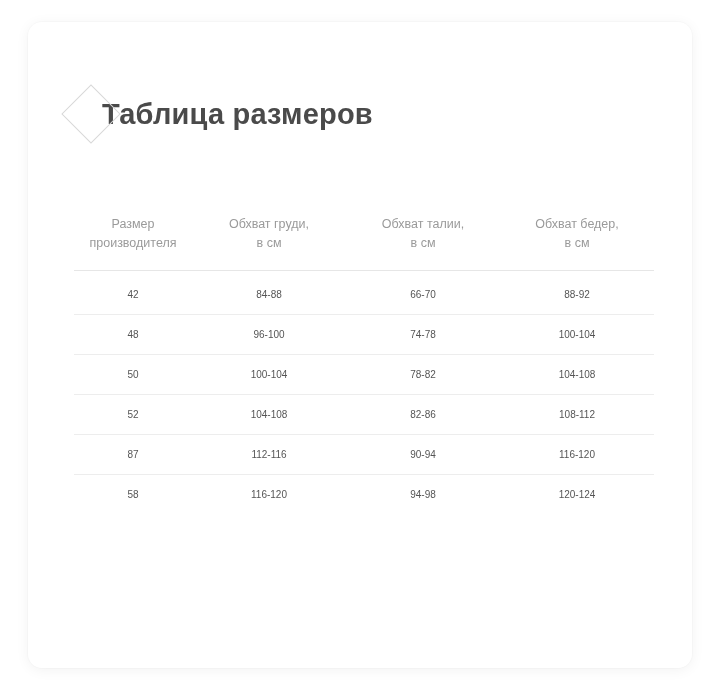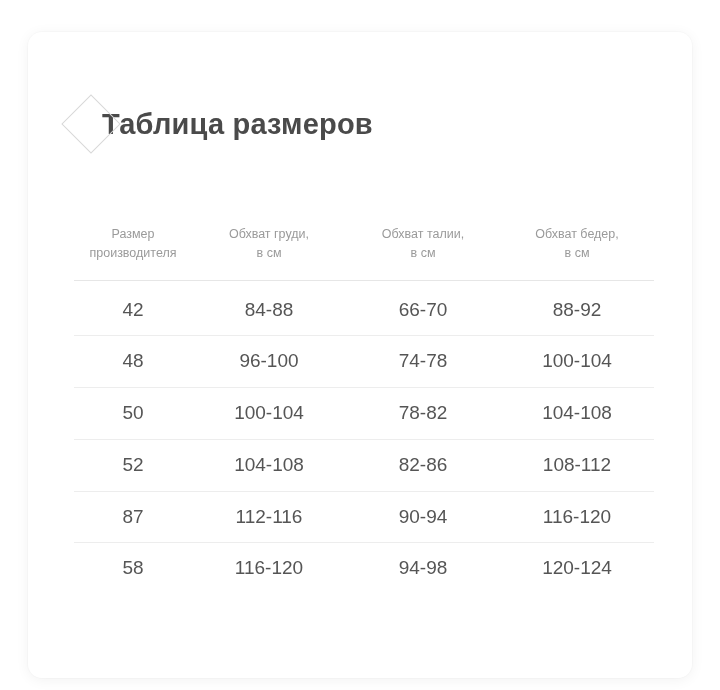--- a/index.html
+++ b/index.html
@@ -16,21 +16,21 @@
   .page {
     position: relative;
     width: 720px;
     height: 690px;
     background: #ffffff;
     box-sizing: border-box;
   }
   .card {
     position: absolute;
     left: 28px;
-    top: 32px;
+    top: 22px;
     width: 664px;
     height: 646px;
     background: #ffffff;
     border-radius: 14px;
     box-shadow: 0 0 0 1px rgba(0,0,0,0.015), 0 2px 14px rgba(0,0,0,0.055);
     box-sizing: border-box;
     overflow: hidden;
   }
   .title-row {
     position: absolute;
@@ -74,21 +74,21 @@
     color: #9a9a9a;
     text-align: center;
     padding: 0 0 16px 0;
     line-height: 1.55;
     vertical-align: top;
   }
   table.size-table thead tr {
     border-bottom: 1px solid #e6e6e6;
   }
   table.size-table td {
-    font-size: 19px;
+    font-size: 10px;
     color: #555555;
     text-align: center;
     padding: 13px 0;
     line-height: 1.3;
   }
   table.size-table tbody tr {
     border-bottom: 1px solid #ededed;
   }
   table.size-table tbody tr:last-child {
     border-bottom: none;

